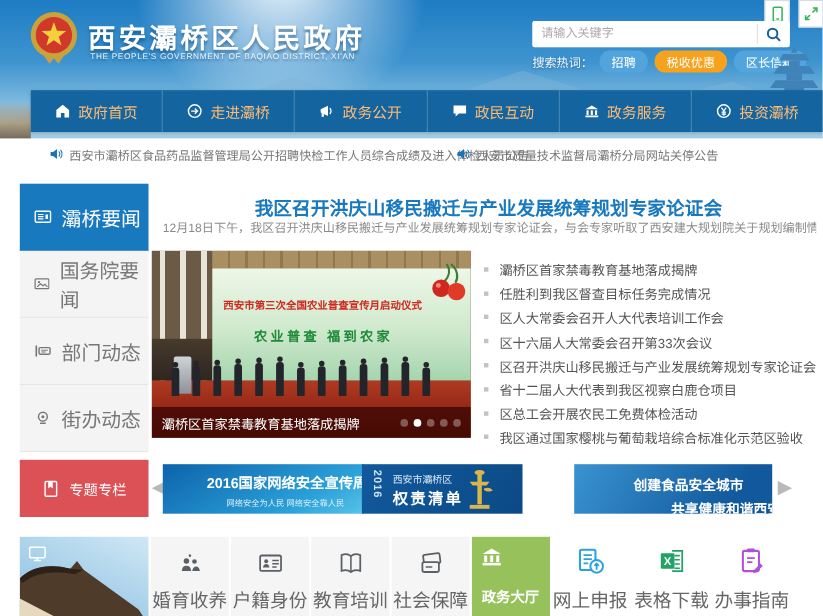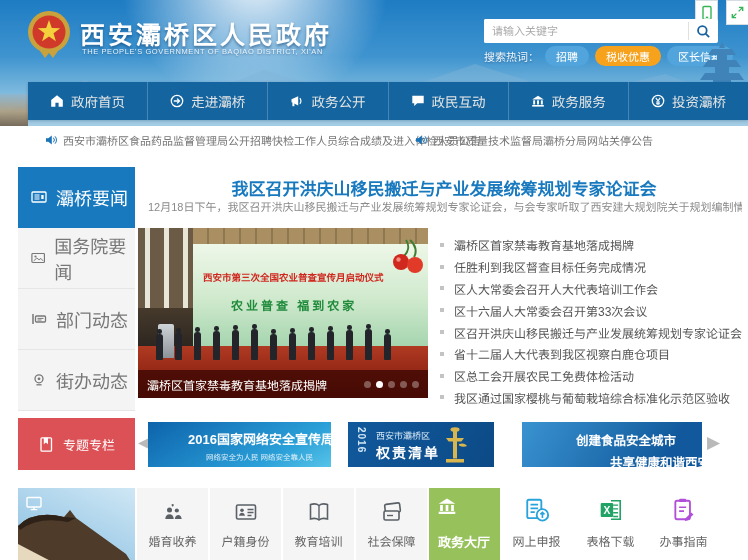--- a/index.html
+++ b/index.html
@@ -38,21 +38,21 @@
   .hot-label { color:#f2f8fc; font-size:11px; text-shadow:0 1px 2px rgba(10,60,110,.5); }
   .hot-tag { display:inline-block; padding:2px 11px; border-radius:10px; color:#fff; font-size:11px;
     cursor:pointer; white-space:nowrap; }
   .hot-tag.blue { background:#51a5dc; } .hot-tag.orange { background:#f6a21d; }
 
   .pagoda { position:absolute; left:700px; top:42px; }
 
   
   .nav { position:absolute; left:28px; top:82px; width:720px; height:38px; background:#14659f;
     display:flex; z-index:2; box-shadow:0 1px 3px rgba(0,40,80,.25); }
-  .nav-item { flex:1; display:flex; align-items:center; justify-content:center; gap:7px; color:#e5e5e5;
+  .nav-item { flex:1; display:flex; align-items:center; justify-content:center; gap:7px; color:#fdba74;
     font-size:13.5px; cursor:pointer; border-right:1px solid rgba(255,255,255,.22); white-space:nowrap; }
   .nav-item:last-child { border-right:none; }
 
   
   .ticker { position:absolute; left:0; top:126px; width:748px; height:26px; background:#fff; }
   .ticker-item { position:absolute; top:6px; display:flex; align-items:center; gap:6px; font-size:11px;
     color:#777; cursor:pointer; white-space:nowrap; }
   .ticker-item.t1 { left:45px; } .ticker-item.t2 { left:415px; }
 
   
@@ -105,41 +105,41 @@
 
   
   .topic-block { position:absolute; left:18px; top:418px; width:117px; height:52px; background:#dc5156;
     display:flex; align-items:center; justify-content:center; gap:8px; color:#fff; font-size:13px;
     cursor:pointer; }
   .banner-arrow { position:absolute; top:430px; font-size:17px; color:#b9b9b9; cursor:pointer;
     line-height:26px; user-select:none; }
   .banner-arrow.left { left:138px; } .banner-arrow.right { left:707px; }
   .banner { position:absolute; top:422px; height:45px; cursor:pointer; overflow:hidden; color:#fff;padding-left:40px; }
   .banner.b1 { left:148px; width:183px; background:linear-gradient(150deg,#0d63ab 0%,#2a9fd8 70%,#57c4e8 100%); }
-  .banner.b2 { left:348px; width:146px; background:linear-gradient(120deg,#11599c,#0c4a86); }
+  .banner.b2 { left:329px; width:146px; background:linear-gradient(120deg,#11599c,#0c4a86); }
   .banner.b3 { left:522px; width:180px; background:linear-gradient(120deg,#3a93d0 0%,#11599c 80%); }
   .b1-title { margin-top:7px; text-align:center; font-size:13px; font-weight:bold; white-space:nowrap; }
   .b1-sub { margin-top:3px; text-align:center; font-size:7.5px; color:#dcedf8; white-space:nowrap; }
   .b2-year { position:absolute; left:8px; top:5px; font-size:10px; font-weight:bold; letter-spacing:1px;
     writing-mode:vertical-lr; color:#cfe4f5; }
   .b2-region { position:absolute; left:28px; top:7px; font-size:9px; color:#d8e9f7; white-space:nowrap; }
   .b2-title { position:absolute; left:28px; top:20px; font-size:14px; font-weight:bold; letter-spacing:2px;
     white-space:nowrap; }
   .b2-column { position:absolute; right:26px; top:2px; }
   .b3-line1 { margin:8px 0 0 14px; font-size:12.5px; font-weight:bold; white-space:nowrap; }
   .b3-line2 { margin:3px 0 0 48px; font-size:12.5px; font-weight:bold; white-space:nowrap; }
 
   
   .tile { position:absolute; top:488px; height:80px; }
   .tile-photo { left:18px; width:117px; background:linear-gradient(205deg,#cfe7f5 0%,#a5cfe9 55%,#8abfe0 100%); cursor:pointer; }
   .tile-photo .monitor { position:absolute; left:7px; top:7px; }
   .tile-photo svg.roof { position:absolute; left:0; bottom:0; }
   .tile-gray { width:71px; background:#f5f5f5; cursor:pointer; }
   .tile-gray .t-icon { position:absolute; left:0; top:12px; width:100%; text-align:center; }
-  .tile-label { position:absolute; left:0; top:44px; width:100%; text-align:center; font-size:12px; color:#666;
+  .tile-label { position:absolute; left:0; top:44px; width:100%; text-align:center; font-size:17px; color:#666;
     white-space:nowrap; }
   .tile-green { left:429px; width:71px; background:#97c25b; cursor:pointer; }
   .tile-green .t-icon { position:absolute; left:8px; top:8px; }
   .tile-green .tile-label { left:9px; top:44px; width:auto; text-align:left; color:#fff; font-weight:bold;
     font-size:13px; }
   .tile-white { width:71px; background:#fff; cursor:pointer; }
   .tile-white .t-icon { position:absolute; left:0; top:9px; width:100%; text-align:center; }
   .g1 { left:137px; } .g2 { left:210px; } .g3 { left:283px; } .g4 { left:356px; }
   .w1 { left:501px; } .w2 { left:575px; } .w3 { left:648px; }
 </style>

